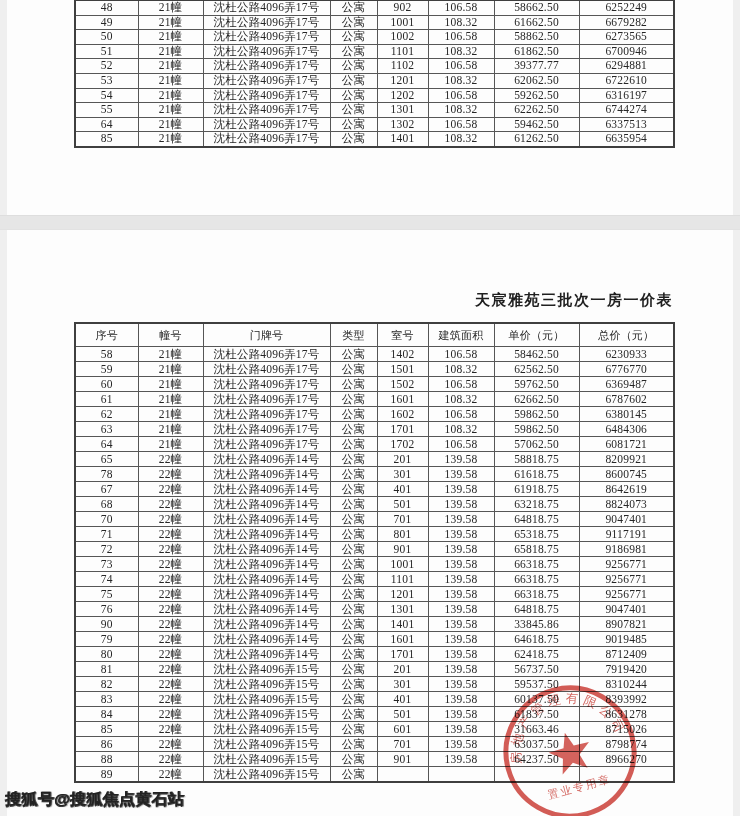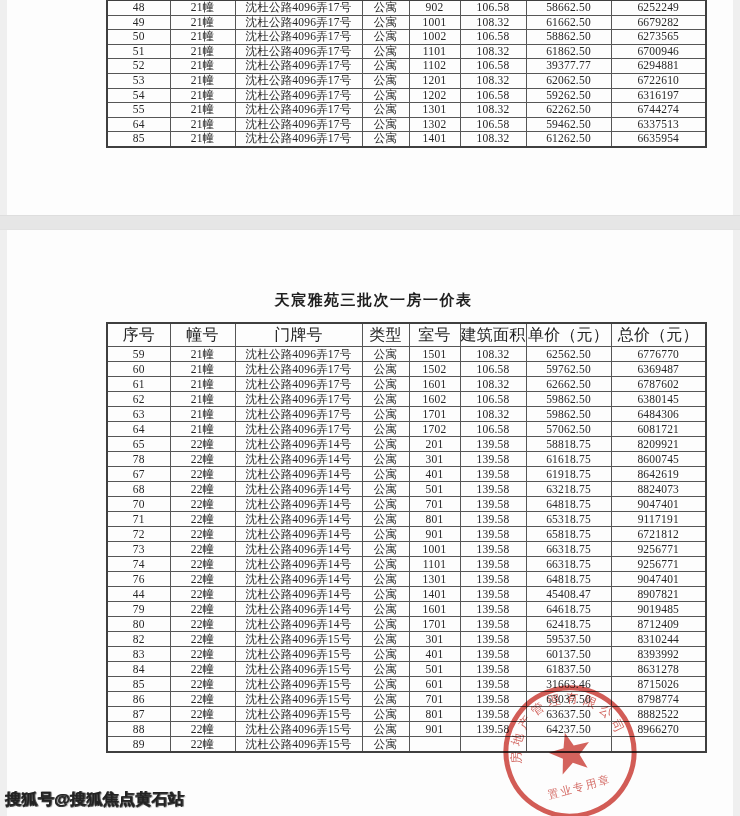--- a/index.html
+++ b/index.html
@@ -12,36 +12,36 @@
   .page{position:absolute;inset:0;overflow:hidden;background:#fdfdfd;}
   .edge{position:absolute;top:0;bottom:0;background:#efefef;}
   .edge-left{left:0;width:7px;}
   .edge-right{right:0;width:7px;}
   .page-gap{
     position:absolute;left:0;top:215px;width:740px;height:13px;
     background:#e6e6e6;border-top:1px solid #dedede;border-bottom:1px solid #e2e2e2;
   }
   .table-title{
     position:absolute;left:74px;top:291px;width:599px;
-    text-align:center;font-size:15px;font-weight:700;letter-spacing:1.5px;
+    text-align:right;font-size:15px;font-weight:700;letter-spacing:1.5px;
     color:#1f1f1f;white-space:nowrap;
   }
   table.scan-table{
     position:absolute;left:74px;border-collapse:collapse;table-layout:fixed;
-    border:2px solid #3f3f3f;background:transparent;margin-left:32px;
+    border:2px solid #3f3f3f;background:transparent;
   }
   table.scan-table td, table.scan-table th{
     border:1px solid #565656;text-align:center;vertical-align:middle;
     padding:0;overflow:hidden;white-space:nowrap;
     font-weight:400;letter-spacing:.2px;
   }
   #table1{top:-1px;width:599px;}
   #table1 td{height:13.6px;line-height:13.6px;font-size:11.5px;}
   #table2{top:322px;width:599px;}
-  #table2 th{height:22px;line-height:22px;font-size:16px;color:#242424;}
+  #table2 th{height:22px;line-height:22px;font-size:11px;color:#242424;}
   #table2 td{height:14px;line-height:14px;font-size:11.5px;}
   .stamp{
     position:absolute;left:490px;top:672px;
     mix-blend-mode:multiply;filter:blur(.4px);
     pointer-events:none;
   }
   .seal-ring{stroke:rgba(200,48,40,.78);stroke-width:5;fill:none;}
   .seal-arc-text{fill:rgba(196,44,36,.72);font-size:12.5px;letter-spacing:4.5px;
     font-family:"Liberation Serif",serif;}
   .seal-bottom-text{fill:rgba(196,44,36,.7);font-size:11px;letter-spacing:2px;
@@ -202,20 +202,30 @@
           <th>门牌号</th>
           <th>类型</th>
           <th>室号</th>
           <th>建筑面积</th>
           <th>单价（元）</th>
           <th>总价（元）</th>
         </tr>
     </thead>
     <tbody>
         <tr>
+          <td>58</td>
+          <td>21幢</td>
+          <td>沈杜公路4096弄17号</td>
+          <td>公寓</td>
+          <td>1402</td>
+          <td>106.58</td>
+          <td>58462.50</td>
+          <td>6230933</td>
+        </tr>
+        <tr>
           <td>59</td>
           <td>21幢</td>
           <td>沈杜公路4096弄17号</td>
           <td>公寓</td>
           <td>1501</td>
           <td>108.32</td>
           <td>62562.50</td>
           <td>6776770</td>
         </tr>
         <tr>
@@ -329,21 +339,21 @@
           <td>9117191</td>
         </tr>
         <tr>
           <td>72</td>
           <td>22幢</td>
           <td>沈杜公路4096弄14号</td>
           <td>公寓</td>
           <td>901</td>
           <td>139.58</td>
           <td>65818.75</td>
-          <td>6721812</td>
+          <td>9186981</td>
         </tr>
         <tr>
           <td>73</td>
           <td>22幢</td>
           <td>沈杜公路4096弄14号</td>
           <td>公寓</td>
           <td>1001</td>
           <td>139.58</td>
           <td>66318.75</td>
           <td>9256771</td>
@@ -352,37 +362,47 @@
           <td>74</td>
           <td>22幢</td>
           <td>沈杜公路4096弄14号</td>
           <td>公寓</td>
           <td>1101</td>
           <td>139.58</td>
           <td>66318.75</td>
           <td>9256771</td>
         </tr>
         <tr>
+          <td>75</td>
+          <td>22幢</td>
+          <td>沈杜公路4096弄14号</td>
+          <td>公寓</td>
+          <td>1201</td>
+          <td>139.58</td>
+          <td>66318.75</td>
+          <td>9256771</td>
+        </tr>
+        <tr>
           <td>76</td>
           <td>22幢</td>
           <td>沈杜公路4096弄14号</td>
           <td>公寓</td>
           <td>1301</td>
           <td>139.58</td>
           <td>64818.75</td>
           <td>9047401</td>
         </tr>
         <tr>
-          <td>44</td>
+          <td>90</td>
           <td>22幢</td>
           <td>沈杜公路4096弄14号</td>
           <td>公寓</td>
           <td>1401</td>
           <td>139.58</td>
-          <td>45408.47</td>
+          <td>33845.86</td>
           <td>8907821</td>
         </tr>
         <tr>
           <td>79</td>
           <td>22幢</td>
           <td>沈杜公路4096弄14号</td>
           <td>公寓</td>
           <td>1601</td>
           <td>139.58</td>
           <td>64618.75</td>
@@ -392,20 +412,30 @@
           <td>80</td>
           <td>22幢</td>
           <td>沈杜公路4096弄14号</td>
           <td>公寓</td>
           <td>1701</td>
           <td>139.58</td>
           <td>62418.75</td>
           <td>8712409</td>
         </tr>
         <tr>
+          <td>81</td>
+          <td>22幢</td>
+          <td>沈杜公路4096弄15号</td>
+          <td>公寓</td>
+          <td>201</td>
+          <td>139.58</td>
+          <td>56737.50</td>
+          <td>7919420</td>
+        </tr>
+        <tr>
           <td>82</td>
           <td>22幢</td>
           <td>沈杜公路4096弄15号</td>
           <td>公寓</td>
           <td>301</td>
           <td>139.58</td>
           <td>59537.50</td>
           <td>8310244</td>
         </tr>
         <tr>
@@ -440,30 +470,20 @@
         </tr>
         <tr>
           <td>86</td>
           <td>22幢</td>
           <td>沈杜公路4096弄15号</td>
           <td>公寓</td>
           <td>701</td>
           <td>139.58</td>
           <td>63037.50</td>
           <td>8798774</td>
-        </tr>
-        <tr>
-          <td>87</td>
-          <td>22幢</td>
-          <td>沈杜公路4096弄15号</td>
-          <td>公寓</td>
-          <td>801</td>
-          <td>139.58</td>
-          <td>63637.50</td>
-          <td>8882522</td>
         </tr>
         <tr>
           <td>88</td>
           <td>22幢</td>
           <td>沈杜公路4096弄15号</td>
           <td>公寓</td>
           <td>901</td>
           <td>139.58</td>
           <td>64237.50</td>
           <td>8966270</td>

